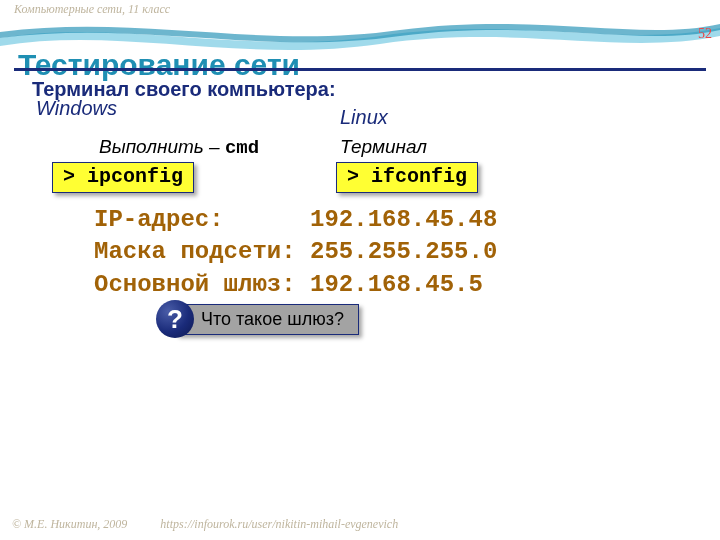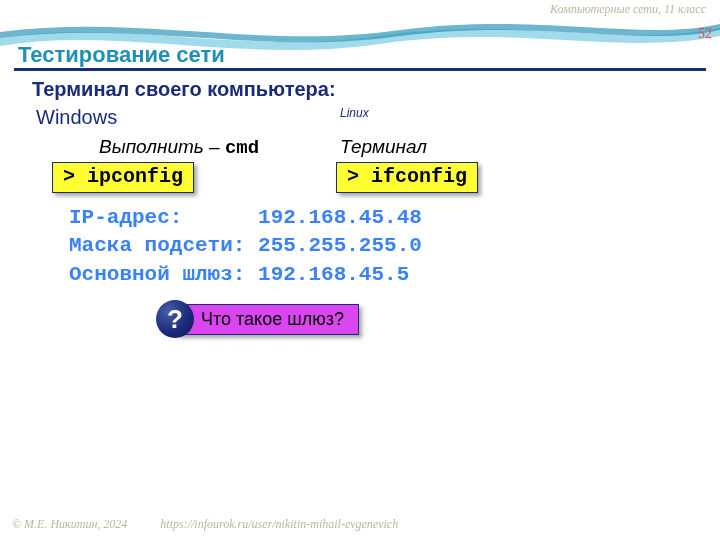--- a/index.html
+++ b/index.html
@@ -12,66 +12,66 @@
   }
   .header-band {
     position: absolute;
     top: 0; left: 0; right: 0;
     height: 22px;
     padding: 2px 14px;
     font-size: 12px;
     font-style: italic;
     color: #bfb59e;
     font-family: Georgia, 'Times New Roman', serif;
-    text-align: right;
   }
   .wave {
     position: absolute;
     top: 14px; left: 0; right: 0;
     height: 40px;
     overflow: hidden;
   }
   .wave svg { width: 720px; height: 40px; display: block; }
   .page-num {
     position: absolute;
     top: 26px; right: 8px;
     font-size: 14px;
     color: #ef4444;
     font-family: Georgia, serif;
   }
   .title {
     position: absolute;
-    top: 42px; left: 18px;
-    font-size: 22px;
+    top: 48px; left: 18px;
+    font-size: 30px;
     font-weight: bold;
     color: #1f8fb3;
   }
   .title-underline {
     position: absolute;
     top: 68px; left: 14px; right: 14px;
     height: 3px;
     background: #1a2b7a;
   }
   .subtitle {
     position: absolute;
     top: 78px; left: 32px;
     font-size: 20px;
     font-weight: bold;
     color: #1a2b7a;
   }
   .os-windows {
     position: absolute;
-    top: 106px; left: 36px;
+    top: 97px; left: 36px;
     font-size: 20px;
+    font-style: italic;
     color: #1a2b7a;
   }
   .os-linux {
     position: absolute;
     top: 106px; left: 340px;
-    font-size: 12px;
+    font-size: 20px;
     font-style: italic;
     color: #1a2b7a;
   }
   .run-cmd {
     position: absolute;
     top: 136px; left: 56px;
     font-size: 19px;
     font-style: italic;
     color: #000;
     margin-left: 43px;
@@ -92,36 +92,36 @@
     font-family: 'Courier New', monospace;
     font-size: 20px;
     font-weight: bold;
     color: #000;
     box-shadow: 3px 3px 4px rgba(0,0,0,0.35);
   }
   .cmd-left { top: 162px; left: 52px; }
   .cmd-right { top: 162px; left: 336px; text-align: right; }
   .net-info {
     position: absolute;
-    top: 204px; left: 69px;
+    top: 204px; left: 94px;
     font-family: 'Courier New', monospace;
-    font-size: 21px;
+    font-size: 24px;
     font-weight: bold;
     line-height: 1.35;
-    color: #3b82f6;
+    color: #a16207;
     white-space: pre;
   }
   .question-wrap {
     position: absolute;
     top: 300px; left: 156px;
   }
   .question-box {
     position: absolute;
     top: 4px; left: 20px;
-    background: #d946ef;
+    background: #a3a3a3;
     border: 1px solid #1a2b7a;
     padding: 4px 14px 4px 24px;
     font-size: 18px;
     color: #000;
     box-shadow: 3px 3px 4px rgba(0,0,0,0.35);
     white-space: nowrap;
   }
   .question-circle {
     position: absolute;
     top: 0; left: 0;
@@ -177,15 +177,15 @@
 <div class="net-info"><span>IP-адрес:</span>      <span>192.168.45.48</span>
 <span>Маска подсети:</span> <span>255.255.255.0</span>
 <span>Основной шлюз:</span> <span>192.168.45.5</span></div>
 
 <div class="question-wrap">
   <div class="question-box">Что такое шлюз?</div>
   <div class="question-circle">?</div>
 </div>
 
 <div class="footer">
-  <span>© М.Е. Никитин, 2024</span>
+  <span>© М.Е. Никитин, 2009</span>
   <span class="url">https://infourok.ru/user/nikitin-mihail-evgenevich</span>
 </div>
 
 </body></html>

